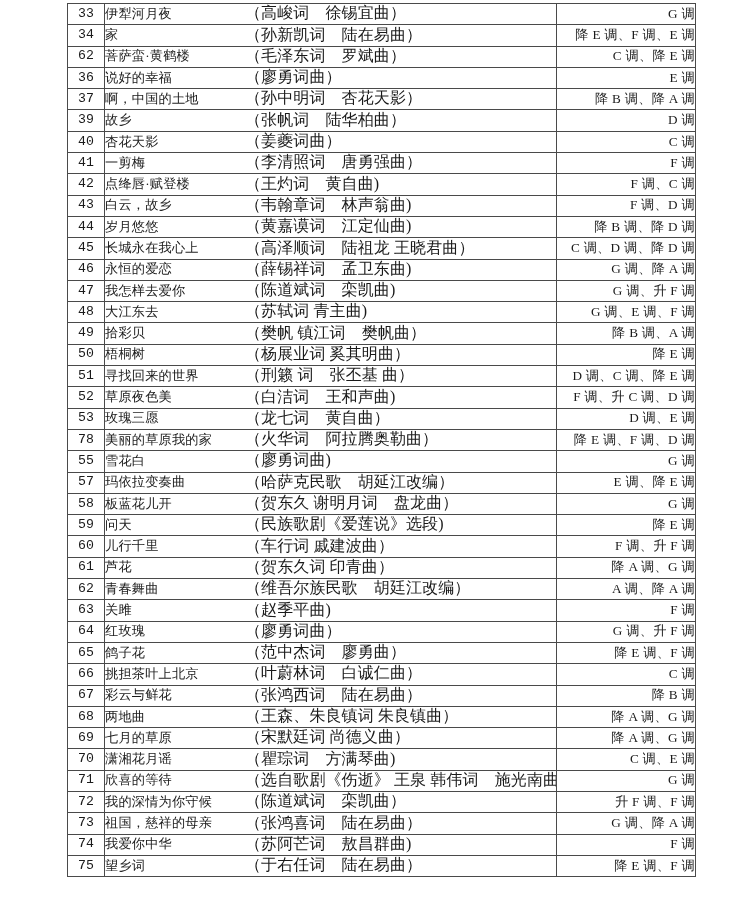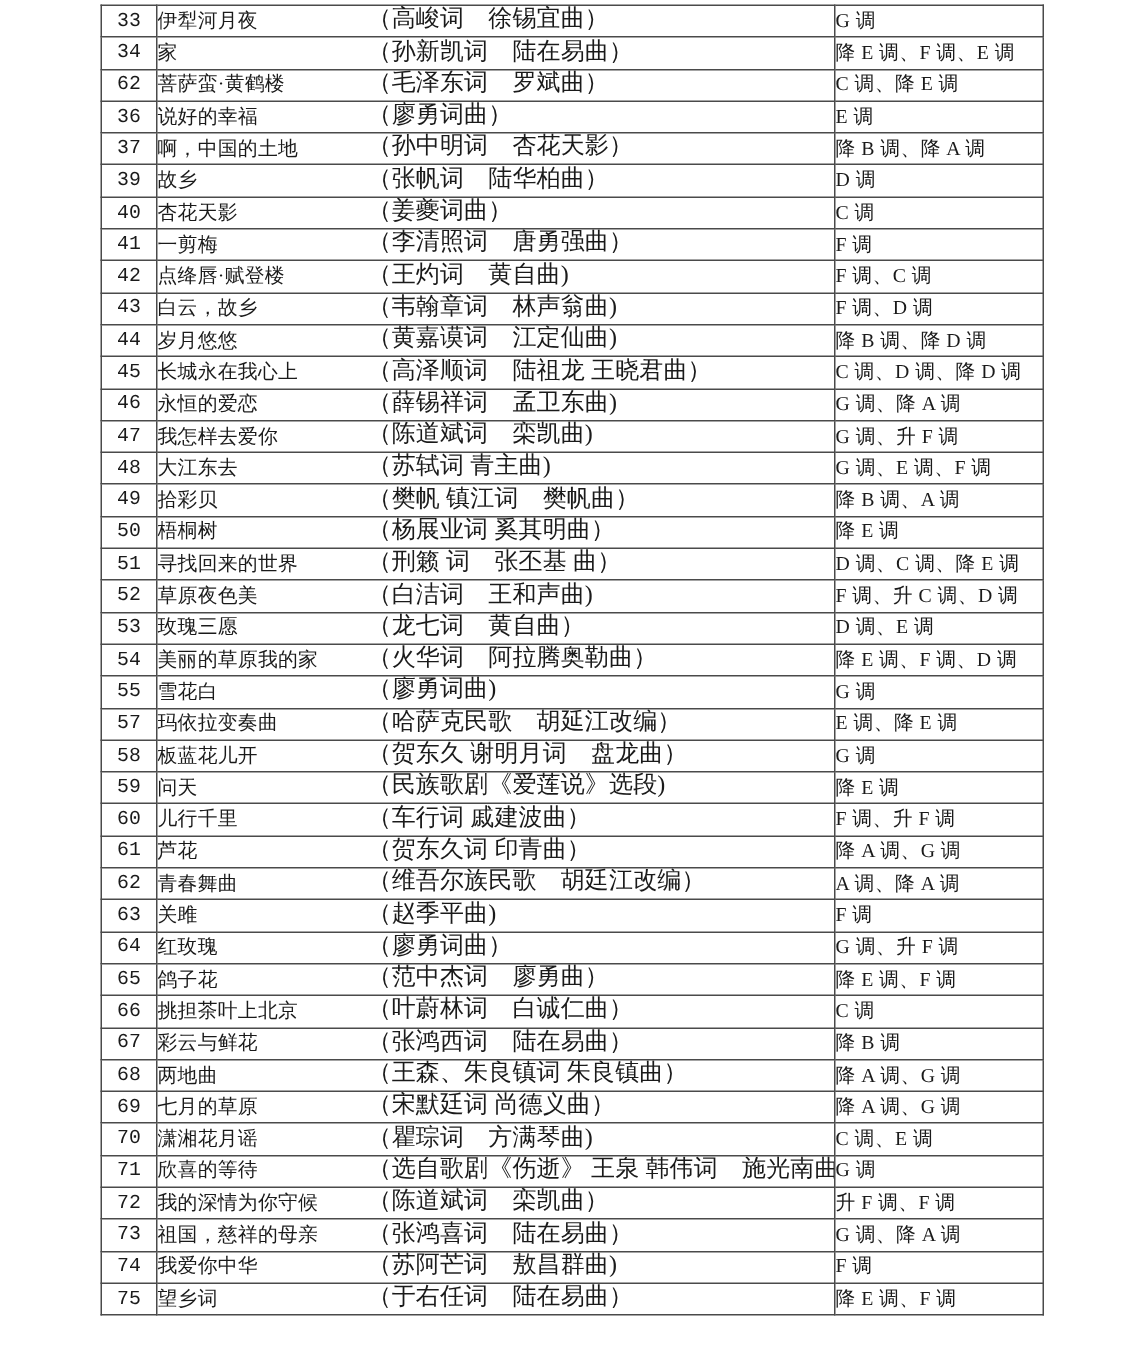--- a/index.html
+++ b/index.html
@@ -67,21 +67,21 @@
   }
   .song-credit {
     display: inline-block;
     font-size: 16px;
     letter-spacing: 0.1px;
   }
 
   
   td.c-key {
     width: 138px;
-    text-align: left;
+    text-align: right;
     font-size: 12.8px;
     letter-spacing: 0.3px;
     margin-left: 33px;
   }
 </style>
 </head>
 <body>
 
 <div id="song-table-wrap">
   <table class="song-table">
@@ -280,21 +280,21 @@
           <td class="c-index">53</td>
           <td class="c-main">
             <div class="main-inner">
               <span class="song-title">玫瑰三愿</span>
               <span class="song-credit">（龙七词　黄自曲）</span>
             </div>
           </td>
           <td class="c-key">D 调、E 调</td>
         </tr>
         <tr>
-          <td class="c-index">54</td>
+          <td class="c-index">78</td>
           <td class="c-main">
             <div class="main-inner">
               <span class="song-title">美丽的草原我的家</span>
               <span class="song-credit">（火华词　阿拉腾奥勒曲）</span>
             </div>
           </td>
           <td class="c-key">降 E 调、F 调、D 调</td>
         </tr>
         <tr>
           <td class="c-index">55</td>

